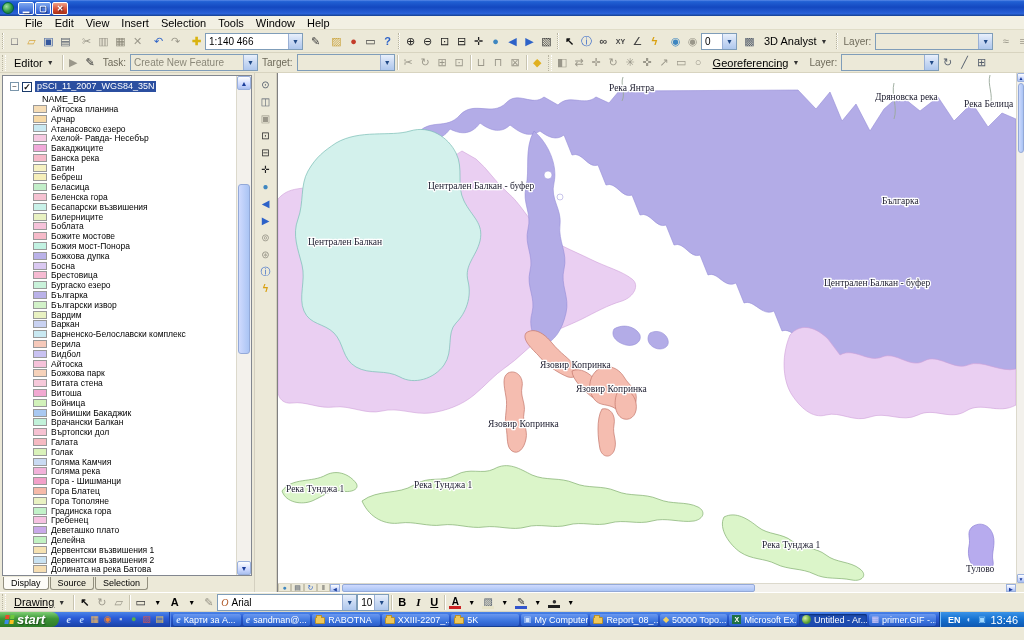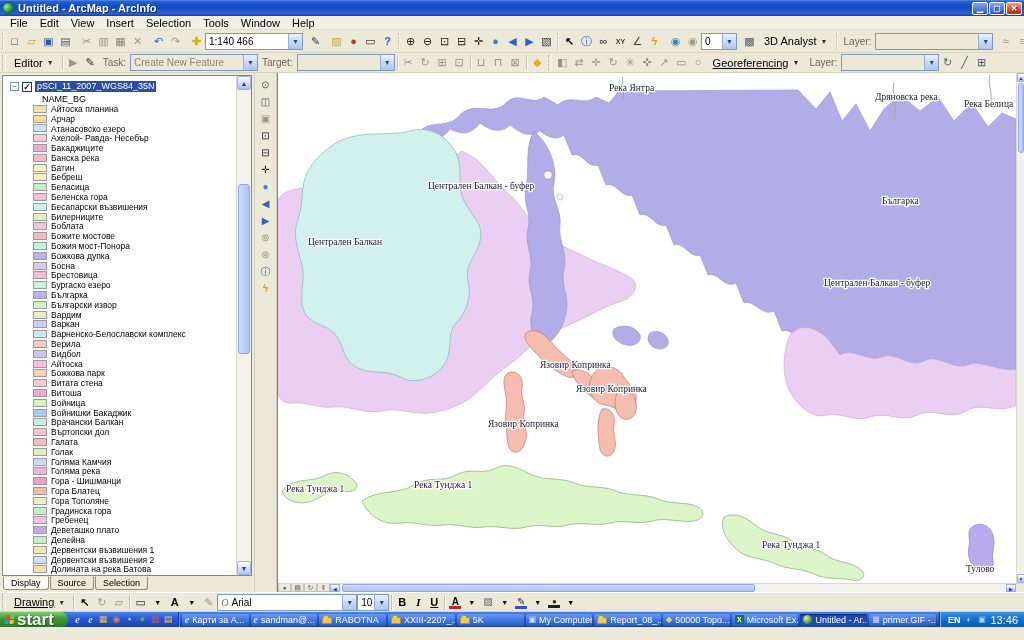--- a/index.html
+++ b/index.html
@@ -13,21 +13,21 @@
  color:#fff;font-weight:bold;font-size:11px;text-shadow:1px 1px 1px rgba(0,0,20,.6)}
 .app-ico{width:12px;height:12px;border-radius:50%;margin-right:4px;
  background:radial-gradient(circle at 35% 35%,#9fe09f 0%,#2f9a3f 55%,#0a4a7a 100%);border:1px solid #063}
 .titlebar .title-text{flex:1;white-space:nowrap;overflow:hidden}
 .winbtns{display:flex;gap:1px}
 .winbtn{width:16px;height:13px;border-radius:2px;border:1px solid #fff;color:#fff;font-size:8px;
  line-height:11px;text-align:center;background:linear-gradient(180deg,#7da7f0,#2a5ad0)}
 .winbtn.close{background:linear-gradient(180deg,#f0a088,#d6492f 60%,#a53015)}
 
 
-.menubar{height:14px;flex:0 0 14px;background:#f2f0e3;display:flex;align-items:center;padding-left:4px;border-bottom:1px solid #e0ddc8}
+.menubar{height:14px;flex:0 0 14px;background:#f2f0e3;display:flex;align-items:center;padding-left:19px;border-bottom:1px solid #e0ddc8}
 .menu-item{padding:0 6px;color:#000}
 
 
 .toolbar{background:#ece9d8;display:flex;align-items:center;white-space:nowrap;overflow:hidden;border-bottom:1px solid #d8d4c0}
 .tb1{height:23px;flex:0 0 23px}
 .tb2{height:20px;flex:0 0 20px}
 .tbdraw{height:20px;flex:0 0 20px;border-top:1px solid #fff}
 .grip{width:4px;height:16px;margin:0 2px;border-left:1px dotted #b8b4a0;border-right:1px dotted #fff}
 .tb-sep{width:1px;height:15px;background:#c8c4b0;margin:0 2px;box-shadow:1px 0 0 #fff}
 .tb-btn{width:17px;height:17px;display:inline-flex;align-items:center;justify-content:center;
@@ -100,21 +100,21 @@
 .color-btn .bar{width:12px;height:3px;margin-top:-1px}
 
 
 .statusbar{height:13px;flex:0 0 13px;background:#ece9d8;border-top:1px solid #fff;display:flex;align-items:center;justify-content:flex-end}
 .coord-box{width:192px;height:12px;font-size:9.5px;padding:0 5px;margin-right:3px;background:#ece9d8;
  border:1px solid;border-color:#9d9a88 #fff #fff #9d9a88;color:#000;white-space:nowrap;overflow:hidden}
 
 
 .taskbar{height:15px;flex:0 0 15px;display:flex;align-items:stretch;color:#fff;
  background:linear-gradient(180deg,#4a84e8 0%,#2b5cd8 40%,#1941a5 100%)}
-.startbtn{display:flex;align-items:center;gap:3px;padding:0 14px 0 5px;font-weight:bold;font-size:17px;
+.startbtn{display:flex;align-items:center;gap:3px;padding:0 14px 0 5px;font-weight:bold;font-style:italic;font-size:13px;
  background:linear-gradient(180deg,#7ecf74 0%,#3d9436 45%,#2d7c28 100%);border-radius:0 8px 8px 0;text-shadow:1px 1px 1px #0006}
 .flag{display:grid;grid-template-columns:4px 4px;grid-template-rows:4px 4px;gap:1px;transform:skewX(-8deg)}
 .flag i{display:block}
 .quicklaunch{display:flex;align-items:center;gap:2px;padding:0 4px;border-right:1px solid #1941a5;box-shadow:1px 0 0 #5a8ae8}
 .ql-ico{width:11px;height:11px;display:inline-flex;align-items:center;justify-content:center;font-size:9px;line-height:1}
 .taskbtns{flex:1;display:flex;align-items:center;gap:2px;padding:0 3px;overflow:hidden}
 .task-btn{flex:1;max-width:69px;height:12px;display:flex;align-items:center;gap:3px;padding:0 3px;border-radius:2px;
  background:linear-gradient(180deg,#6a98f0,#3a73dd 60%,#2b5cc8);box-shadow:0 1px 1px #16408f;font-size:9px;white-space:nowrap;overflow:hidden}
 .task-btn.active{background:#1e4cb0;box-shadow:inset 0 1px 2px #0a2a70}
 .tb-ico{flex:0 0 auto;display:inline-flex;align-items:center;justify-content:center;font-size:8px;line-height:1}
@@ -132,21 +132,20 @@
 .tray .clock{font-size:11px}
 .tray-ico{width:9px;height:9px;display:inline-flex;align-items:center;justify-content:center;font-size:8px}
 </style>
 </head>
 <body>
 
 <div id="app">
 
   <div class="titlebar">
     <span class="app-ico"></span>
-    <span class="title-text">Untitled - ArcMap - ArcInfo</span>
     <span class="winbtns">
       <span class="winbtn">▁</span>
       <span class="winbtn">▢</span>
       <span class="winbtn close">✕</span>
     </span>
   </div>
 
   <div class="menubar">
       <span class="menu-item">File</span>
       <span class="menu-item">Edit</span>

